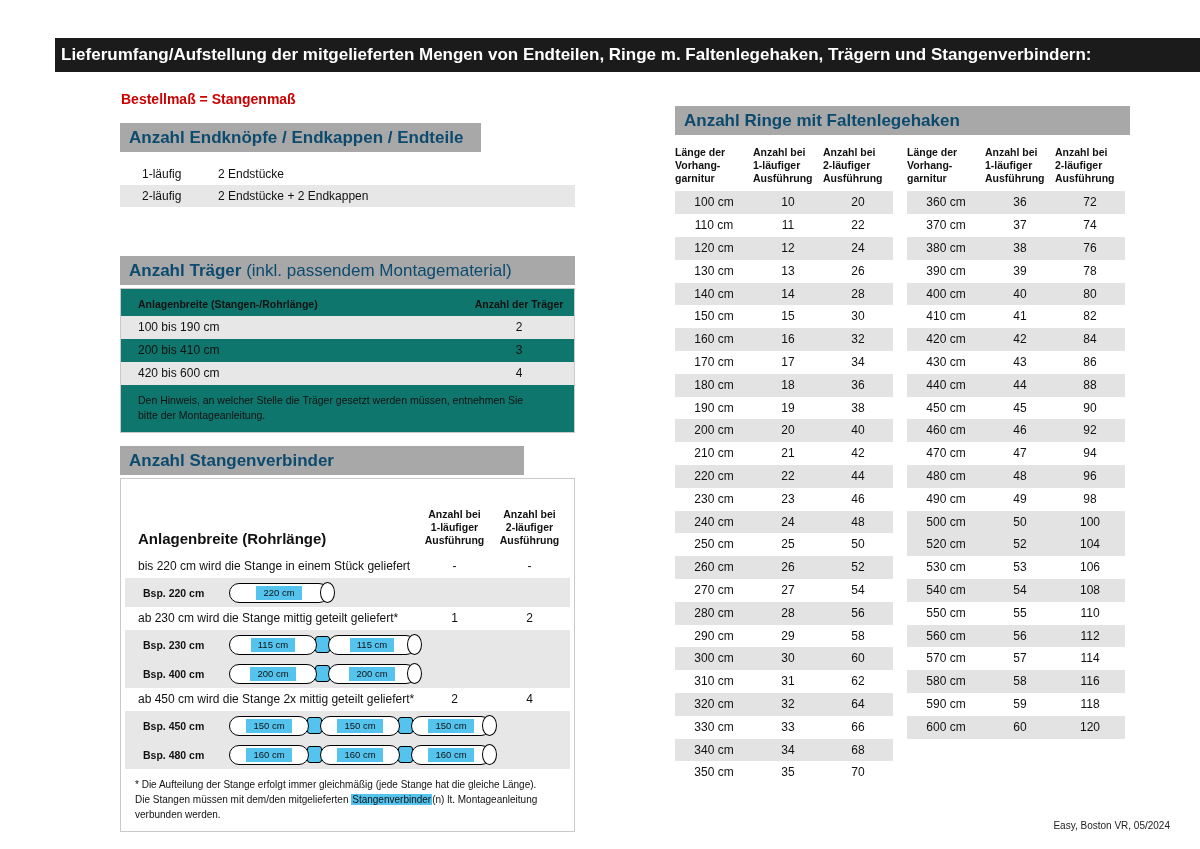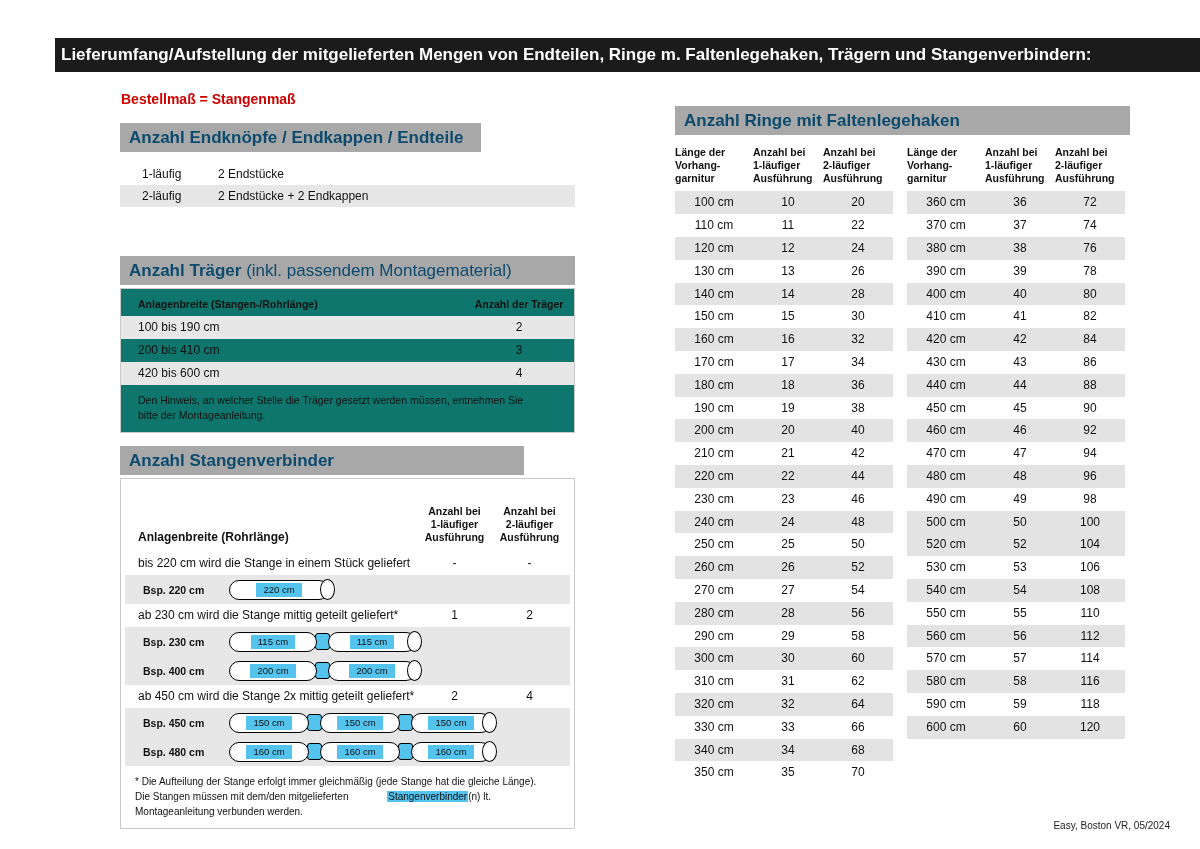--- a/index.html
+++ b/index.html
@@ -29,36 +29,36 @@
   .tr-c1 { width:331px; }
   .tr-c2 { width:100px; text-align:center; }
   .tr-row { display:flex; height:23px; line-height:23px; font-size:12px; padding-left:17px; }
   .tr-row.alt { background:#e7e7e7; }
   .tr-note { font-size:10.5px; line-height:1.45; padding:8px 40px 7px 17px; }
 
   
   .verbinder-bar { position:absolute; left:120px; top:446px; width:404px; }
   .verbinder-box { position:absolute; left:120px; top:478px; width:455px; border:1px solid #c9c9c9; background:#fff; }
   .vb-head { display:flex; align-items:flex-end; padding:12px 0 8px 0; }
-  .vb-cw { width:296px; padding-left:17px; font-size:12px; font-weight:bold;margin-top:39px; }
+  .vb-cw { width:296px; padding-left:17px; font-size:15px; font-weight:bold;margin-top:39px; }
   .vb-col { width:75px; text-align:center; font-size:10.5px; font-weight:bold; white-space:pre-line; line-height:1.25; }
   .vb-textrow { display:flex; height:19px; line-height:19px; margin-top:2px; }
   .vb-text { width:296px; padding-left:17px; font-size:12px; }
   .vb-val { width:75px; text-align:center; font-size:12px; }
   .vb-band { background:#e7e7e7; margin:2px 4px; }
   .vb-example { display:flex; align-items:center; height:29px;border-radius:6px; }
   .vb-bsp { width:104px; padding-left:18px; font-size:10.5px; font-weight:bold; }
   .rod { display:flex; align-items:center; }
   .segment { height:20px; border:1.5px solid #000; border-radius:10px; background:#fff;
              display:flex; align-items:center; justify-content:center; z-index:1; }
   .seg-label { background:#54c3ee; font-size:9.5px; padding:1.5px 7px; white-space:nowrap; }
   .connector { width:15px; height:17px; background:#54c3ee; border:1.2px solid #000; border-radius:3px; margin:0 -2px; }
   .endcap { width:15px; height:21px; border:1.5px solid #000; border-radius:50%; background:#fff; margin-left:-9px; z-index:2; }
   .vb-footnote { font-size:10px; line-height:1.5; padding:6px 20px 9px 14px; }
-  .hl { background:#54c3ee; padding:0 1px;margin-left:36px; }
+  .hl { background:#54c3ee; padding:0 1px; }
 
   
   .ringe-bar { position:absolute; left:675px; top:106px; width:455px; }
   .ringe-tables { position:absolute; left:675px; top:146px; width:455px; display:flex; gap:14px; }
   .rt { width:218px; }
   .rt-head { display:flex; align-items:flex-end; padding-bottom:6px; }
   .rt-head > div { font-size:10.5px; font-weight:bold; text-align:left; white-space:pre-line; line-height:1.25; }
   .rt-c1 { width:78px; } .rt-c2 { width:70px; } .rt-c3 { width:70px; }
   .rt-row { display:flex; height:22.8px; line-height:22.8px; font-size:12px; text-align:center; }
   .rt-row.alt { background:#e3e3e3; }

